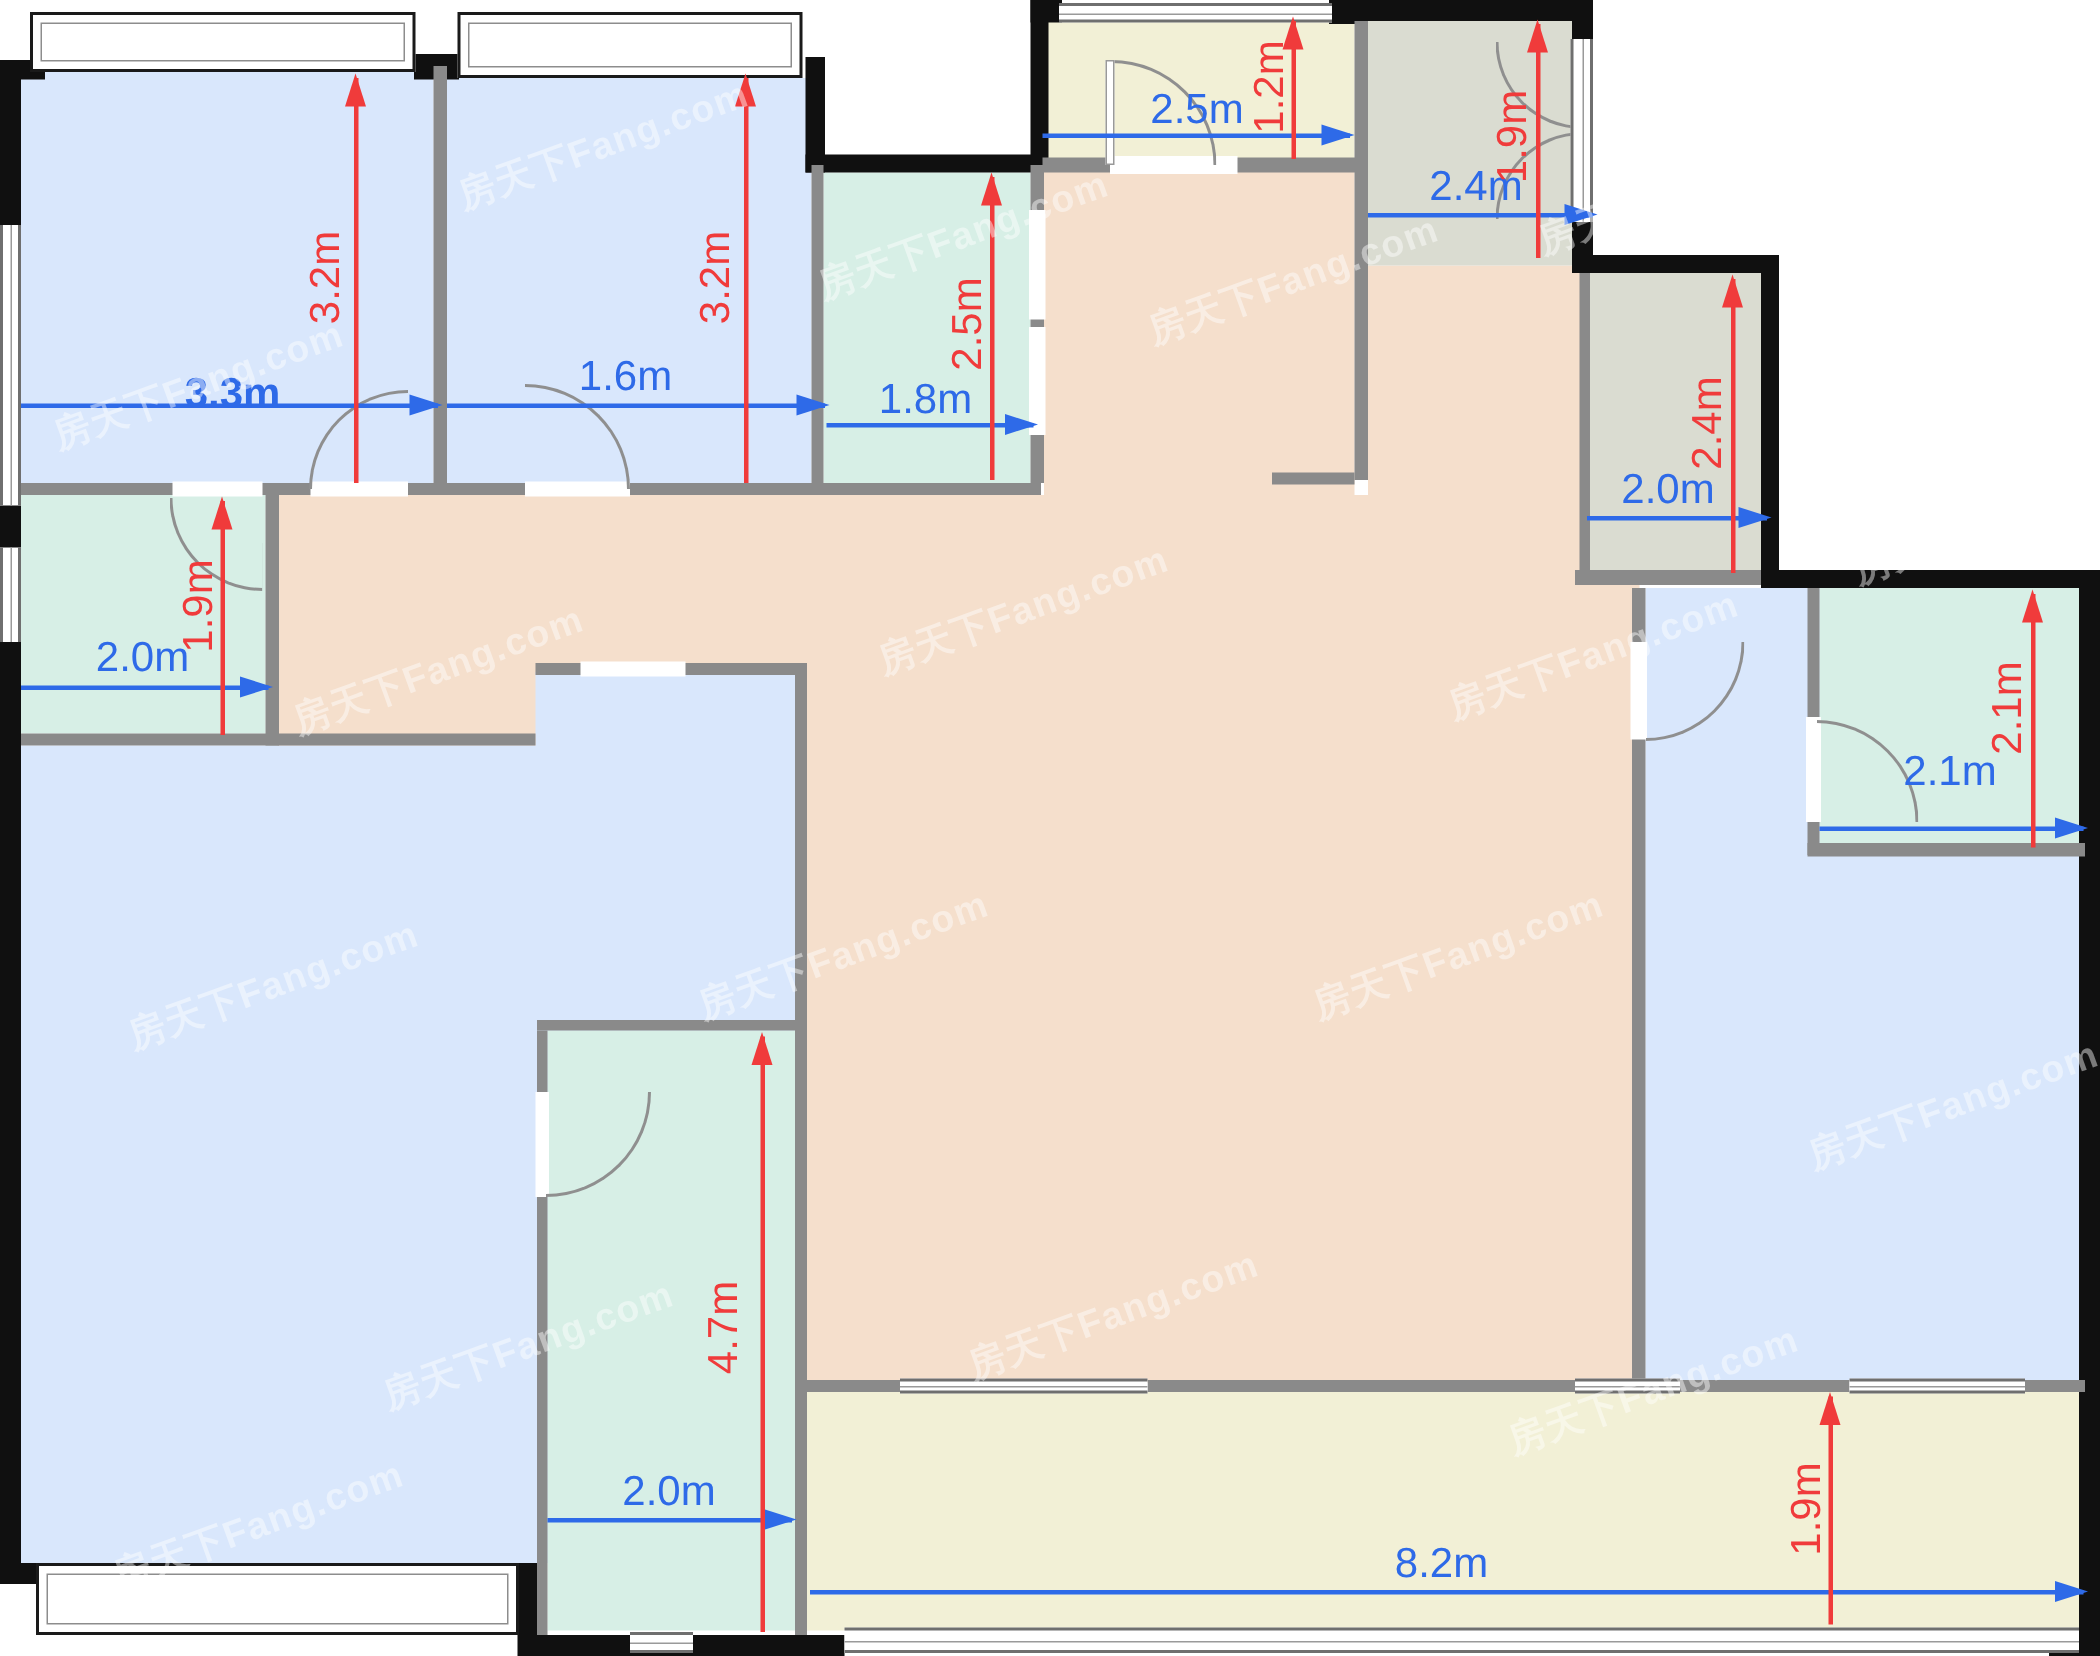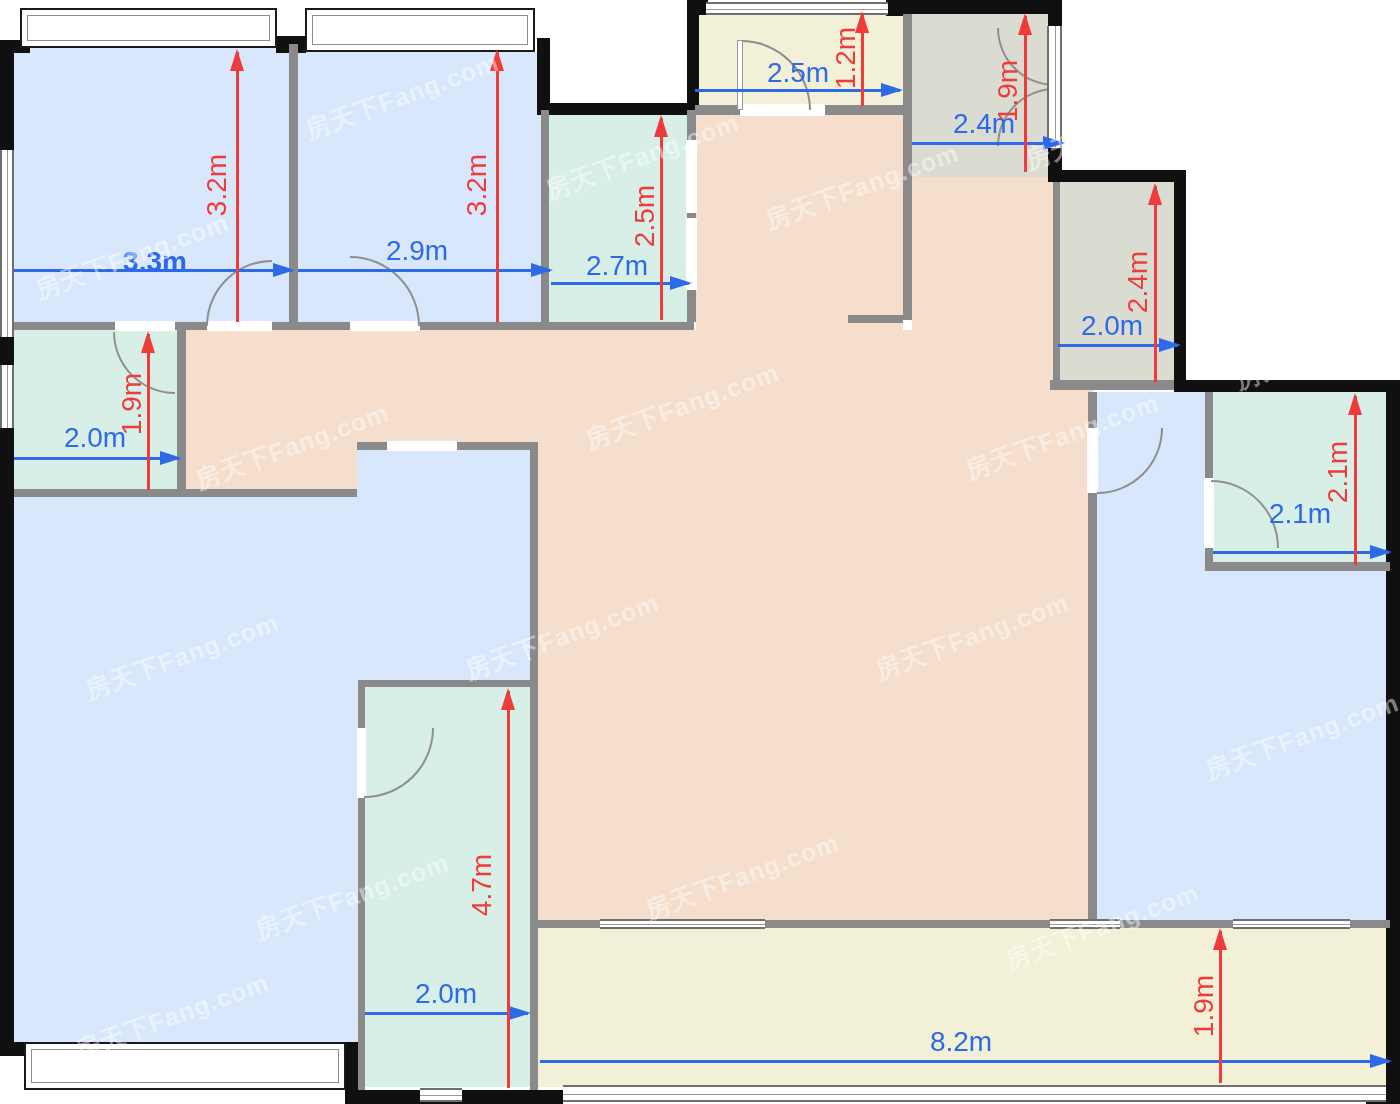--- a/index.html
+++ b/index.html
@@ -160,24 +160,24 @@
       <div class="mid"></div>
     </div>
   <div class="winthin lvl5" style="left:1233px;top:919px;width:117px;height:10px;">
       <div class="mid"></div>
     </div>
 
   <div class="dimh lvl6" style="left:14px;top:269px;width:278px;"></div>
   <div class="dlh lvl6" style="left:155px;top:262px;font-weight:bold;">3.3m</div>
 
   <div class="dimh lvl6" style="left:298px;top:269px;width:252px;"></div>
-  <div class="dlh lvl6" style="left:417px;top:251px;">2.9m</div>
+  <div class="dlh lvl6" style="left:417px;top:251px;">1.6m</div>
 
   <div class="dimh lvl6" style="left:551px;top:282px;width:138px;"></div>
-  <div class="dlh lvl6" style="left:617px;top:266px;">2.7m</div>
+  <div class="dlh lvl6" style="left:617px;top:266px;">1.8m</div>
 
   <div class="dimh lvl6" style="left:695px;top:89px;width:205px;"></div>
   <div class="dlh lvl6" style="left:798px;top:73px;">2.5m</div>
 
   <div class="dimh lvl6" style="left:912px;top:142px;width:150px;"></div>
   <div class="dlh lvl6" style="left:984px;top:124px;">2.4m</div>
 
   <div class="dimh lvl6" style="left:1058px;top:344px;width:120px;"></div>
   <div class="dlh lvl6" style="left:1112px;top:326px;">2.0m</div>
 

